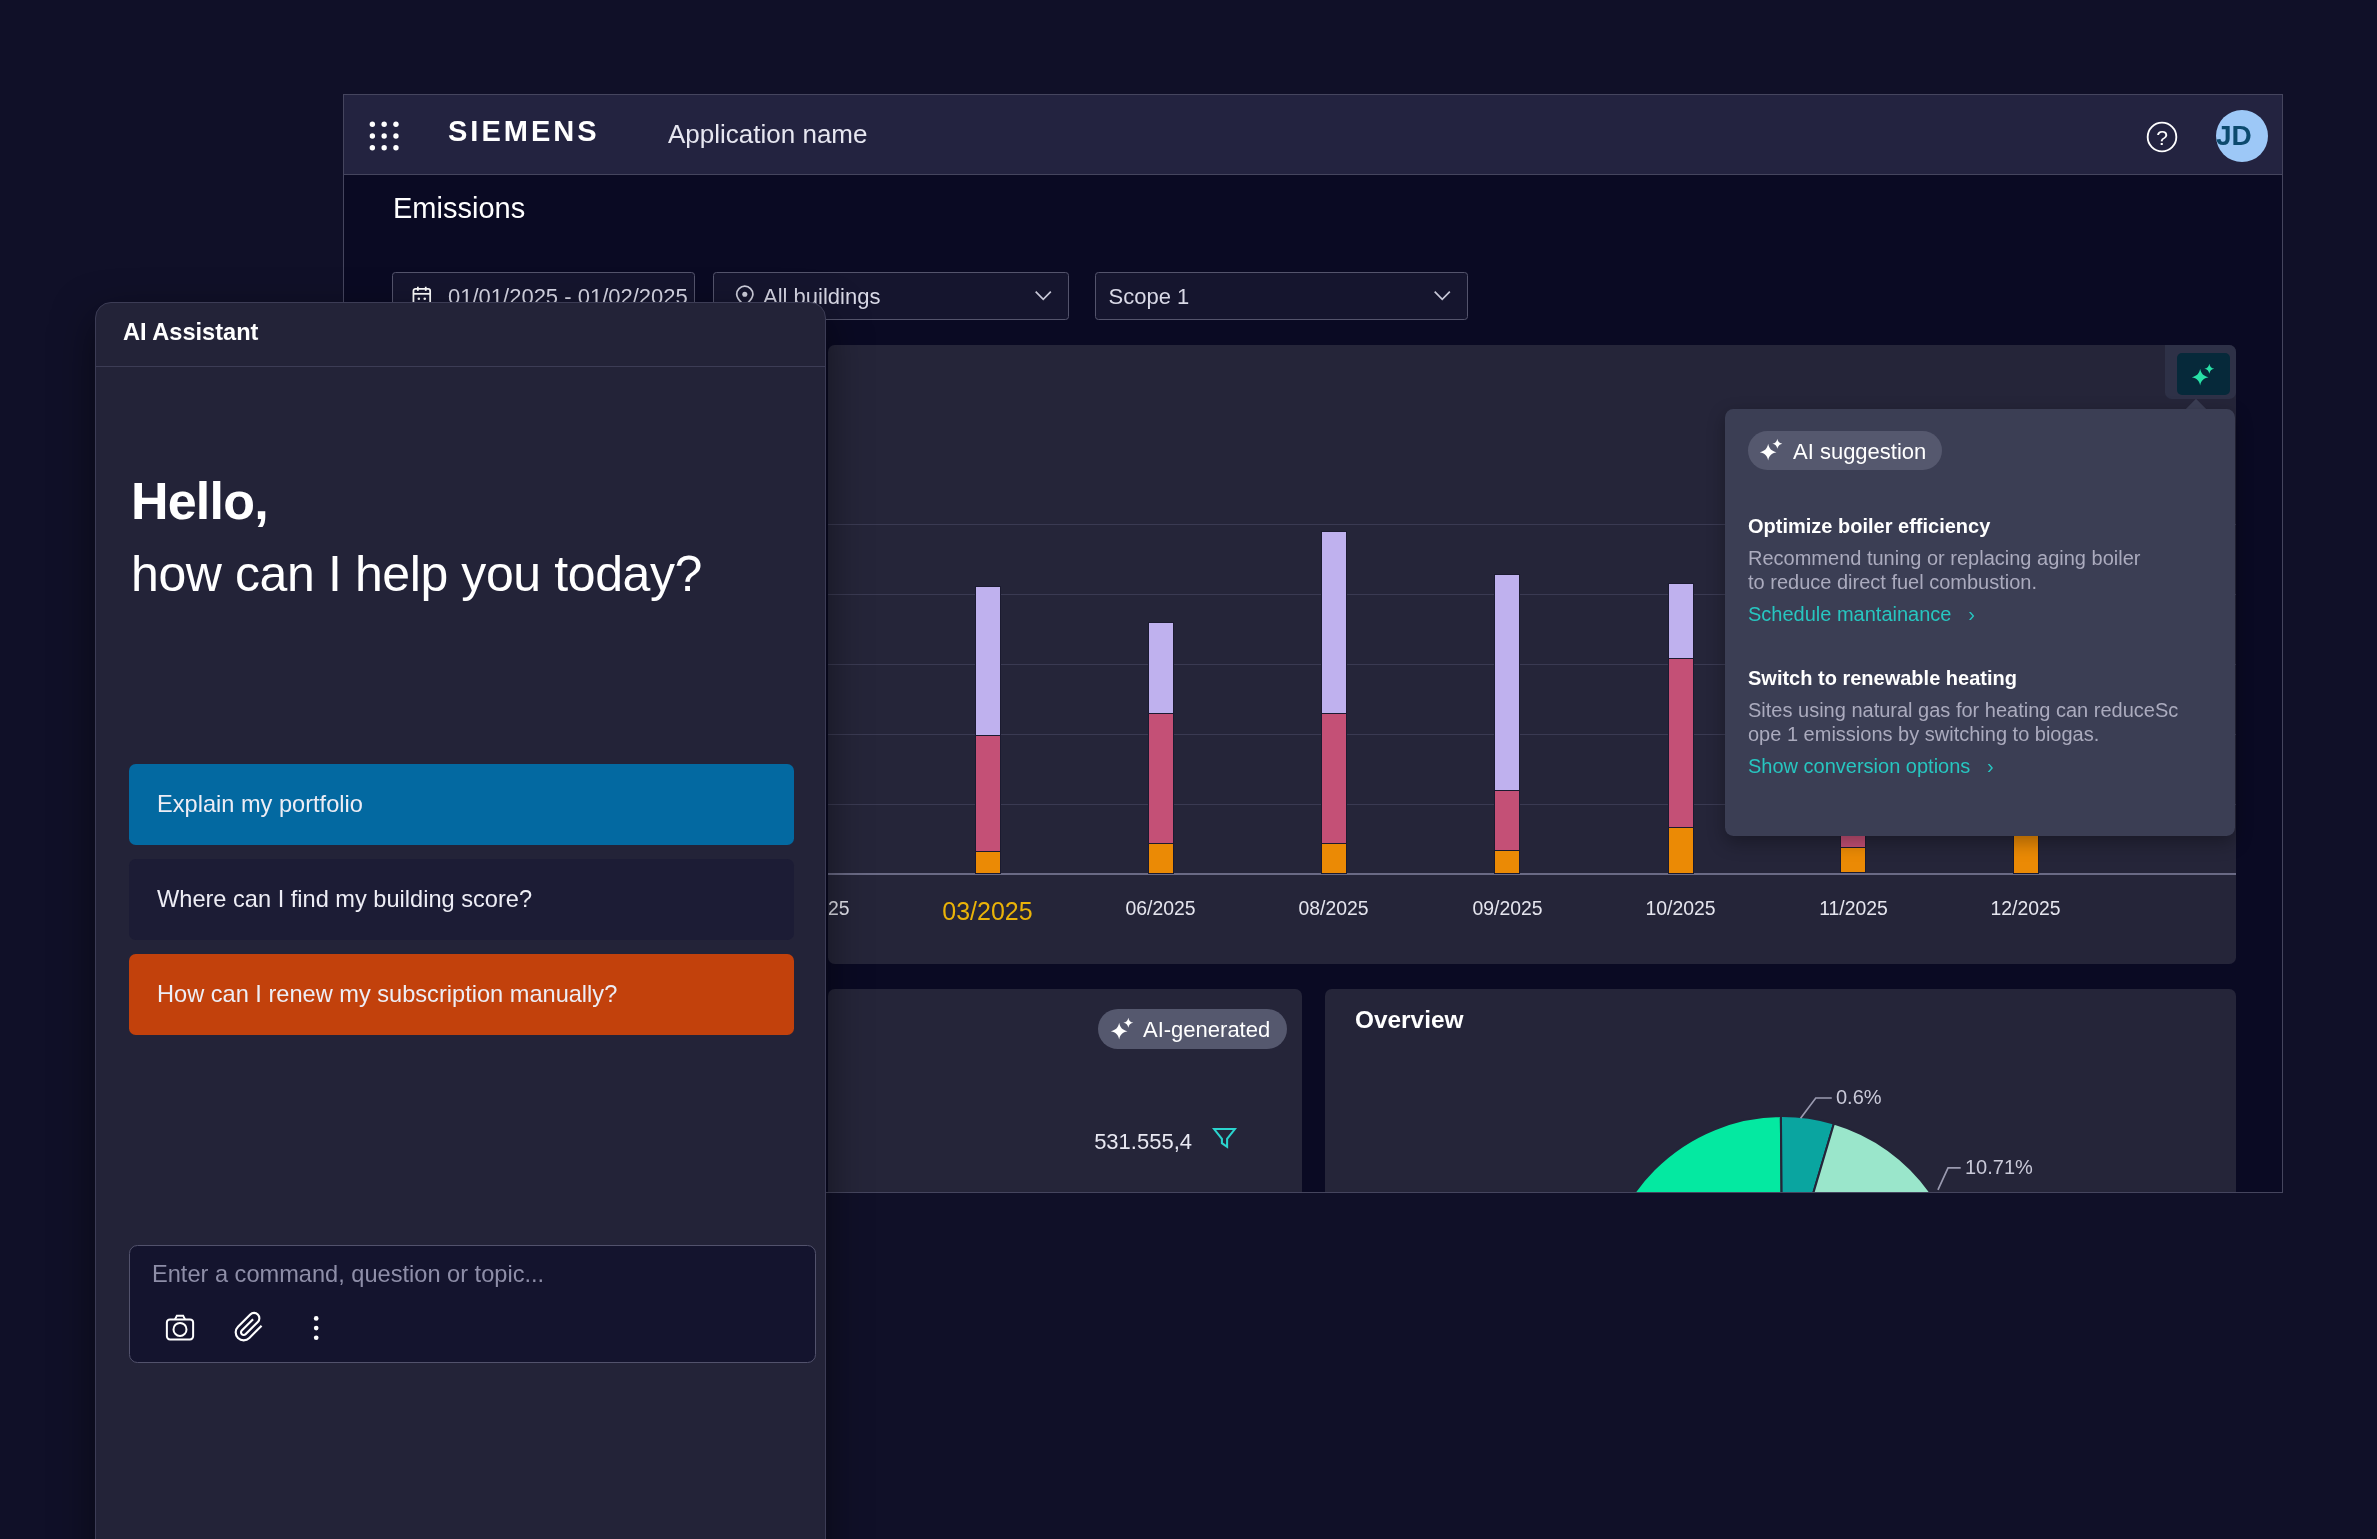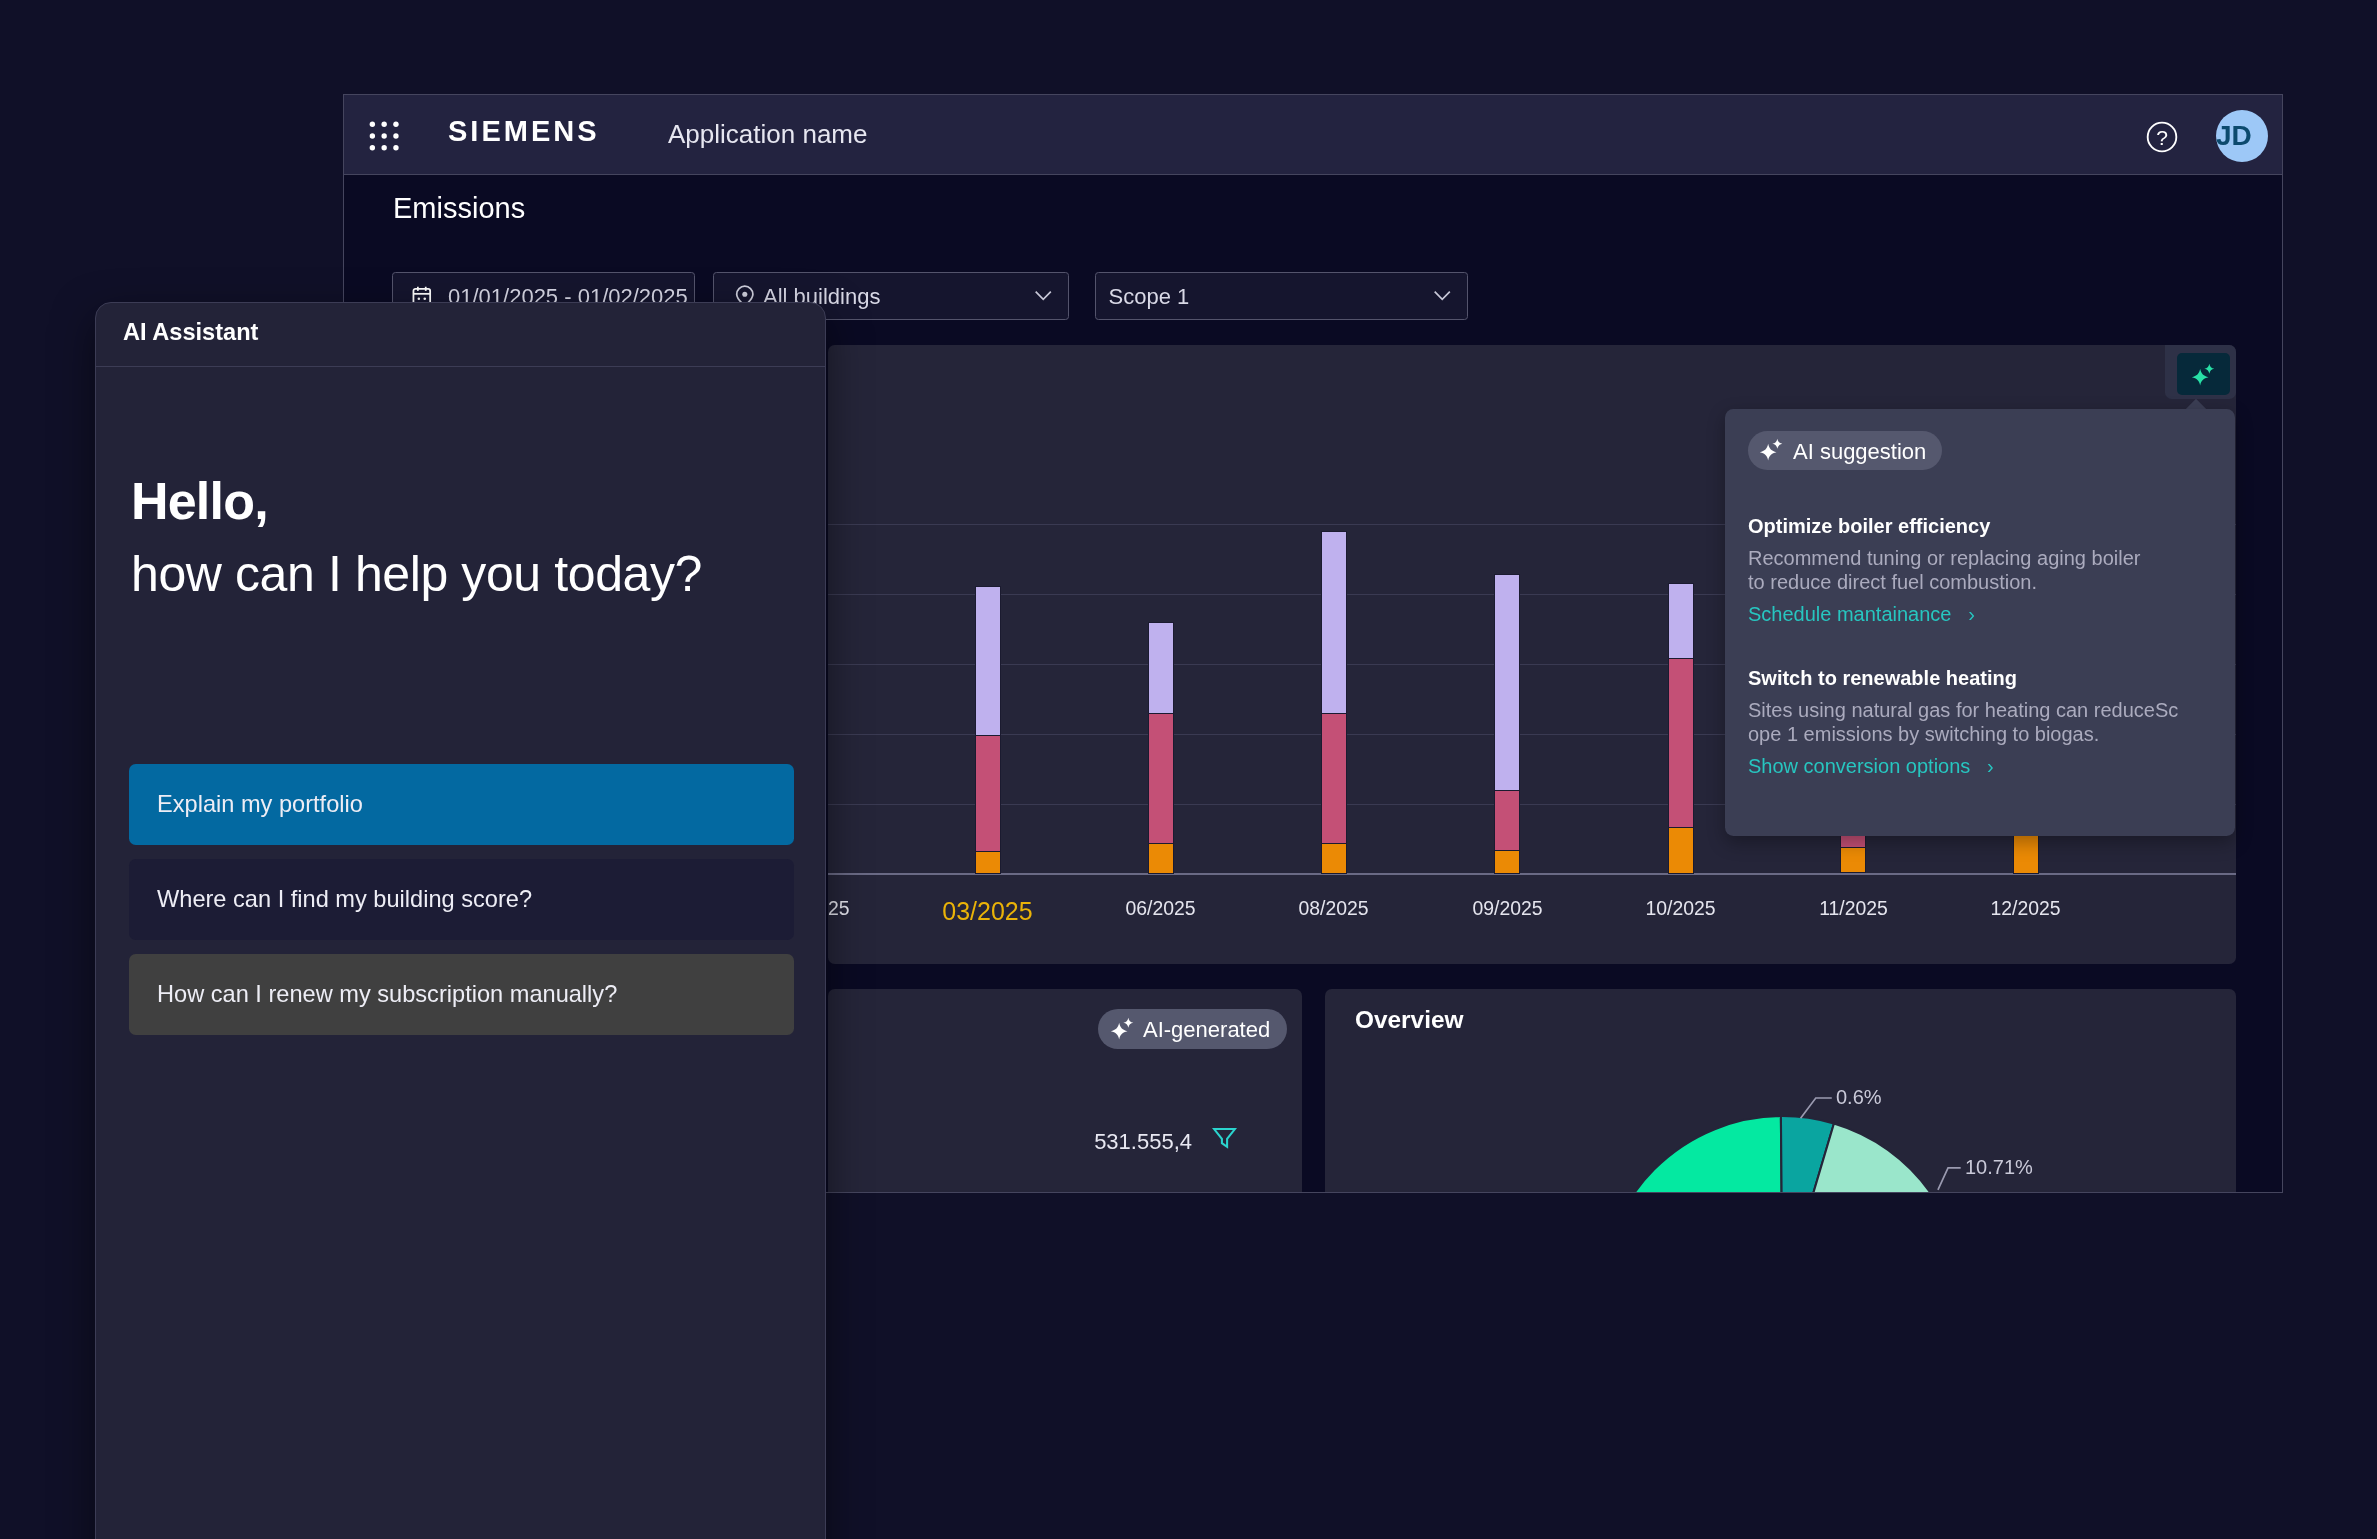--- a/index.html
+++ b/index.html
@@ -176,15 +176,31 @@
     <div class="abs teal" style="left:23px;top:346px;font-size:20px">Show conversion options&nbsp;&nbsp;&nbsp;›</div>
   </div>
 </div>
 <div class="abs" style="left:95px;top:302px;width:731px;height:1329px;background:#232338;border:0.8px solid #3c3c55;border-radius:16px;box-shadow:0 15px 42px rgba(0,0,0,.5)">
   <div class="abs" style="left:27px;top:16px;font-size:23.6px;font-weight:bold;color:#fff">AI Assistant</div>
   <div class="abs" style="left:0;top:63px;width:729px;height:0.8px;background:#3c3c55"></div>
   <div class="abs" style="left:35px;top:168px;font-size:52px;font-weight:bold;letter-spacing:-0.8px;color:#fff">Hello,</div>
   <div class="abs" style="left:35px;top:242px;font-size:50px;letter-spacing:-0.4px;color:#fff">how can I help you today?</div>
   <div class="abs" style="left:33px;top:461px;width:665px;height:81px;background:#0369a1;border-radius:6.7px;font-size:23.6px;color:#ededf5;line-height:81px;padding-left:28px">Explain my portfolio</div>
   <div class="abs" style="left:33px;top:556px;width:665px;height:81px;background:#1c1c35;border-radius:6.7px;font-size:23.6px;color:#ededf5;line-height:81px;padding-left:28px">Where can I find my building score?</div>
-  <div class="abs" style="left:33px;top:651px;width:665px;height:81px;background:#404040;border-radius:6.7px;font-size:23.6px;color:#ededf5;line-height:81px;padding-left:28px">How can I renew my subscription manually?</div>
+  <div class="abs" style="left:33px;top:651px;width:665px;height:81px;background:#c2410c;border-radius:6.7px;font-size:23.6px;color:#ededf5;line-height:81px;padding-left:28px">How can I renew my subscription manually?</div>
+  <div class="abs" style="left:33px;top:942px;width:687px;height:118px;background:#14142e;border:1.7px solid #52526c;border-radius:8.4px">
+    <div class="abs" style="left:22px;top:15px;font-size:23.6px;color:#8e8ea8">Enter a command, question or topic...</div>
+    <svg class="abs" style="left:35px;top:67px" width="30" height="29" viewBox="0 0 24 22" fill="none" stroke="#fff" stroke-width="1.6">
+      <rect x="1.5" y="4.5" width="21" height="16" rx="2.5"></rect>
+        <path d="M8 4.5 L9.5 1.5 H14.5 L16 4.5"></path>
+        <circle cx="12" cy="12.5" r="5.2"></circle>
+    </svg>
+    <svg class="abs" style="left:103px;top:64px" width="32" height="34" viewBox="0 0 24 24" fill="none" stroke="#fff" stroke-width="1.6">
+      <path d="M21.44 11.05l-9.19 9.19a6 6 0 0 1-8.49-8.49l9.19-9.19a4 4 0 1 1 5.66 5.66l-9.2 9.19a2 2 0 0 1-2.83-2.83l8.49-8.48"></path>
+    </svg>
+    <svg class="abs" style="left:182px;top:69px" width="8.4" height="27" viewBox="0 0 10 32" fill="#fff">
+      <circle cx="5" cy="4" r="2.8"></circle>
+        <circle cx="5" cy="15.5" r="2.8"></circle>
+        <circle cx="5" cy="27" r="2.8"></circle>
+    </svg>
+  </div>
 </div>
 
 
 </body></html>

